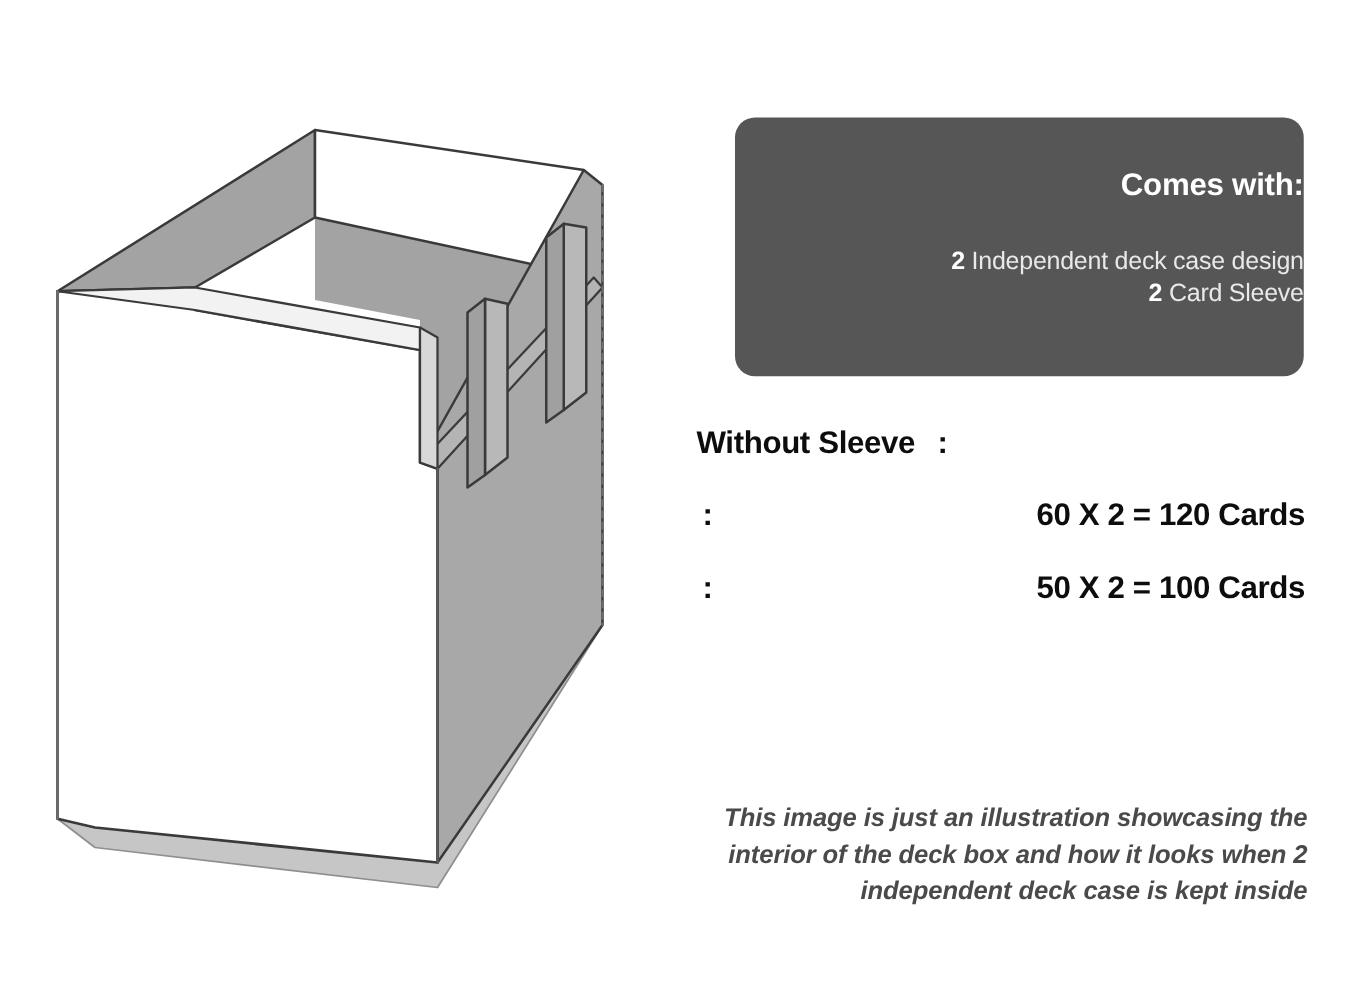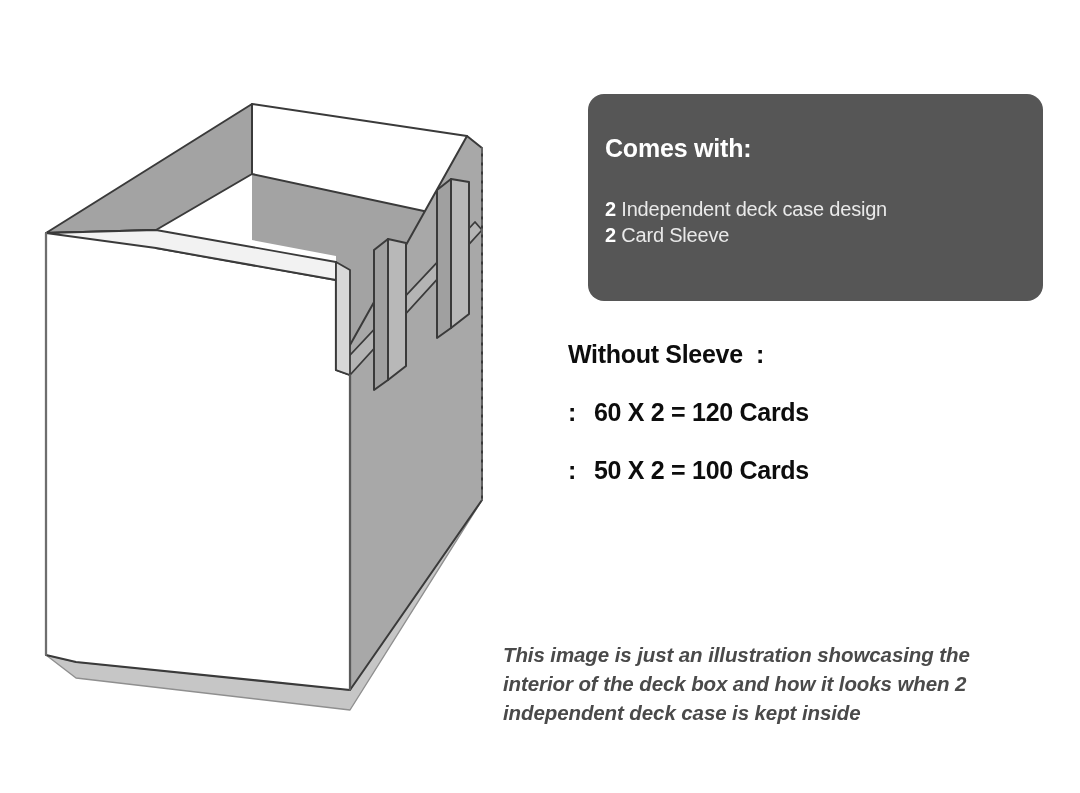--- a/index.html
+++ b/index.html
@@ -14,20 +14,21 @@
     font-family: "Liberation Sans", sans-serif;
     overflow: hidden;
     position: relative;
   }
 
   #page {
     position: relative;
     width: 1080px;
     height: 793px;
     background: #ffffff;
+    text-align: right;
   }
 
   
   .illustration {
     position: absolute;
     left: 20px;
     top: 70px;
     width: 500px;
     height: 670px;
   }
@@ -84,38 +85,37 @@
   }
   .spec-row {
     display: flex;
     align-items: baseline;
     color: #0d0d0d;
     font-size: 25px;
     font-weight: bold;
     letter-spacing: -0.3px;
     height: 58px;
     white-space: nowrap;
-    margin-left: 24px;
   }
   .spec-label {
     width: 188px;
     flex: 0 0 188px;
   }
   .spec-colon {
     width: 26px;
     flex: 0 0 26px;
   }
   .spec-value {
     flex: 1 1 auto;
   }
 
   
   .disclaimer {
     position: absolute;
-    left: 503px;
+    left: 516px;
     top: 640px;
     width: 530px;
     color: #4a4a4a;
     font-size: 20.5px;
     font-weight: bold;
     font-style: italic;
     line-height: 1.42;
     letter-spacing: -0.1px;
   }
 </style>

